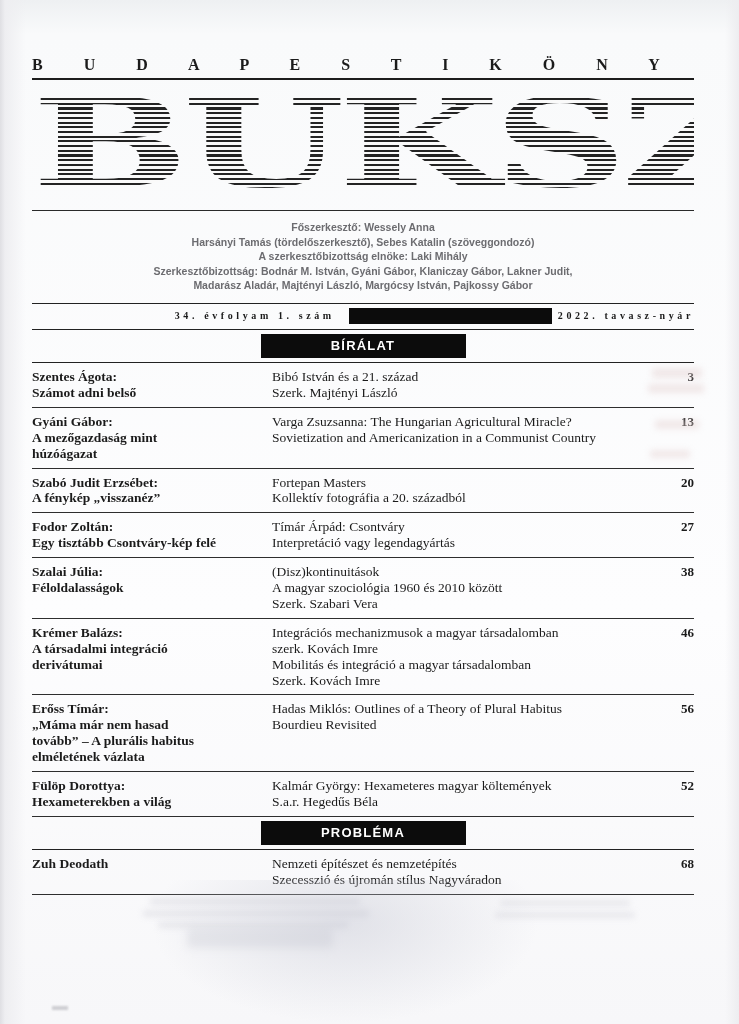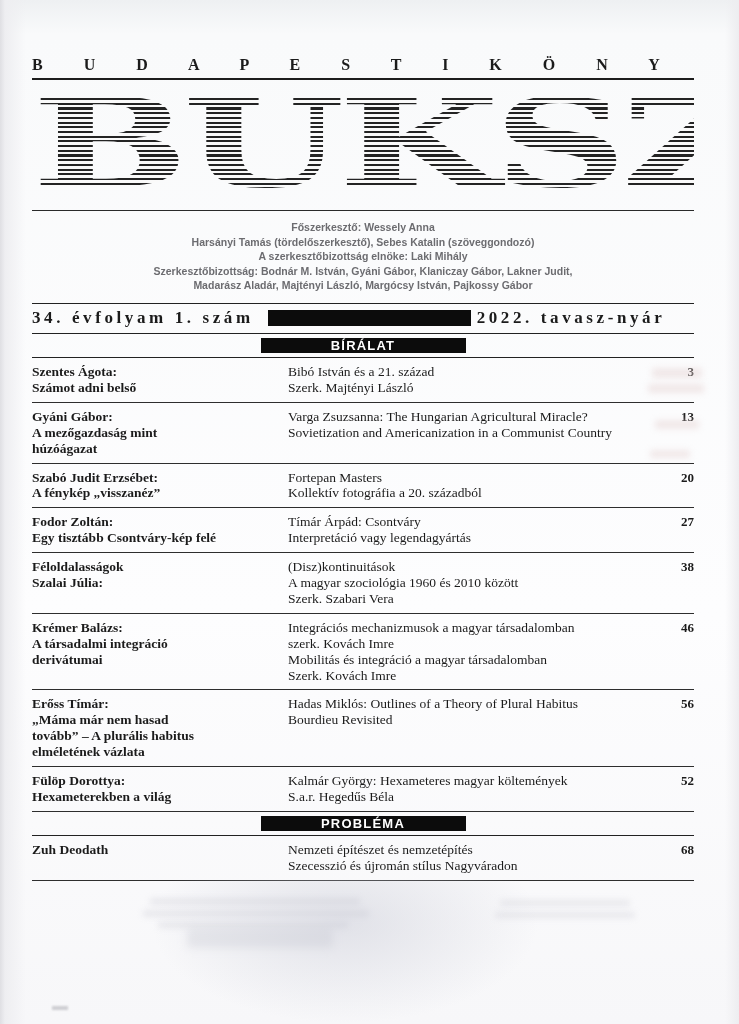--- a/index.html
+++ b/index.html
@@ -45,45 +45,45 @@
     font-size:10.5px;line-height:14.6px;
     text-align:center;
     padding:9px 0 10px 0;
     font-weight:bold;
   }
 
   
   .issue-row{
     border-top:1.5px solid #222;
     border-bottom:1.5px solid #222;
-    display:flex;align-items:center;justify-content:flex-start;
+    display:flex;align-items:center;justify-content:flex-end;
     padding:4px 0 5px 0;
-    font-weight:bold;font-size:17px;letter-spacing:3.6px;
+    font-weight:bold;font-size:10px;letter-spacing:3.6px;
     white-space:nowrap;
   }
   .redaction-bar{width:203px;height:16px;background:#0c0c0c;margin:0 6px 0 14px;}
 
   
   .section-head{
     border-bottom:1.5px solid #222;
     padding:4px 0 4px 0;
     display:flex;justify-content:center;
   }
   .section-bar{
-    width:205px;height:15px;background:#0c0c0c;
+    width:205px;height:24px;background:#0c0c0c;
     color:#fff;font-family:"Liberation Sans", sans-serif;
     font-weight:bold;font-size:13px;letter-spacing:1.2px;
     display:flex;align-items:center;justify-content:center;
   }
 
   
   .toc-row{
     display:grid;
     grid-template-columns:234px 1fr 42px;
-    column-gap:22px;
+    column-gap:6px;
     padding:6px 0 6px 0;
     border-bottom:1.5px solid #2e2e2e;
     font-size:13.5px;line-height:15.9px;
   }
   .toc-author{font-weight:bold;}
   .toc-page{font-weight:bold;text-align:right;font-size:13px;}
 
   
   .ghost{position:absolute;pointer-events:none;filter:blur(3px);}
   .ghost-line{background:#d9d9e0;opacity:.55;border-radius:2px;}
@@ -170,22 +170,22 @@
             <div>Egy tisztább Csontváry-kép felé</div>
           </div>
           <div class="toc-work">
             <div>Tímár Árpád: Csontváry</div>
             <div>Interpretáció vagy legendagyártás</div>
           </div>
           <div class="toc-page">27</div>
         </div>
         <div class="toc-row">
           <div class="toc-author">
+            <div>Szalai Júlia:</div>
             <div>Féloldalasságok</div>
-            <div>Szalai Júlia:</div>
           </div>
           <div class="toc-work">
             <div>(Disz)kontinuitások</div>
             <div>A magyar szociológia 1960 és 2010 között</div>
             <div>Szerk. Szabari Vera</div>
           </div>
           <div class="toc-page">38</div>
         </div>
         <div class="toc-row">
           <div class="toc-author">

